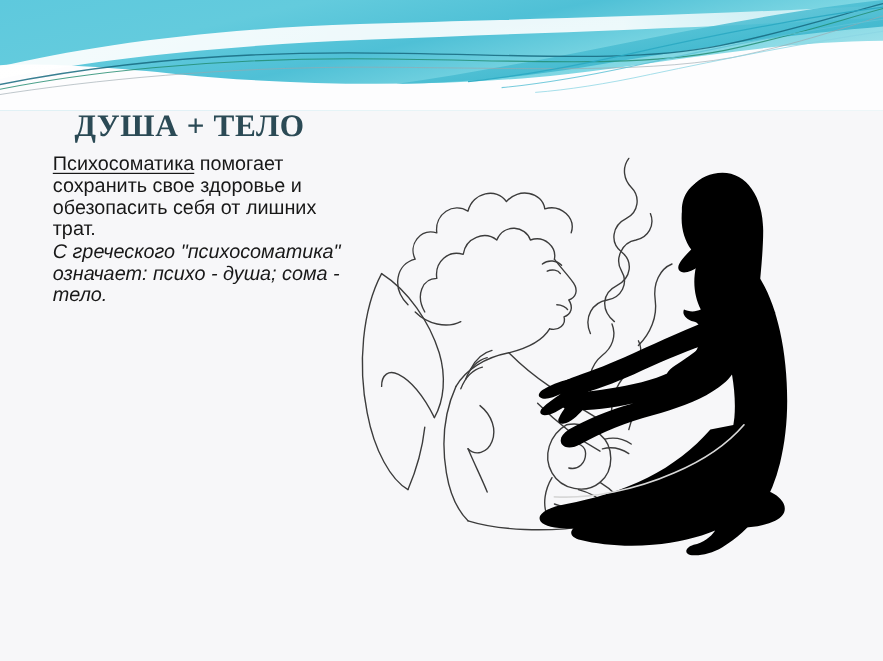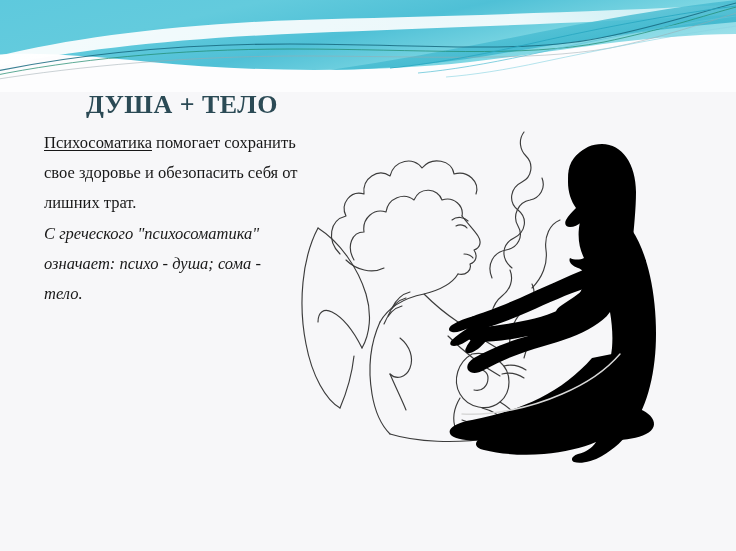--- a/index.html
+++ b/index.html
@@ -37,26 +37,25 @@
     width: 258px;
   }
   #slide-title {
     font-family: "Liberation Serif", "DejaVu Serif", serif;
     font-size: 26px;
     line-height: 34px;
     color: #2b4a55;
     letter-spacing: 0.5px;
     margin: 0 0 6px 18px;
     white-space: nowrap;
-    text-align: center;
   }
   .para {
-    font-family: Liberation Serif, serif;
+    font-family: Liberation Sans, sans-serif;
     font-size: 16.5px;
-    line-height: 30px;
+    line-height: 18px;
     color: #181818;
     margin: 0;
   }
   .para.p1 { margin-bottom: 1px; }
   .para.p2 {
     font-style: italic;
     margin-bottom: 2px;
   }
   .para.p3 { margin-bottom: 0; }
   .underline-word {

